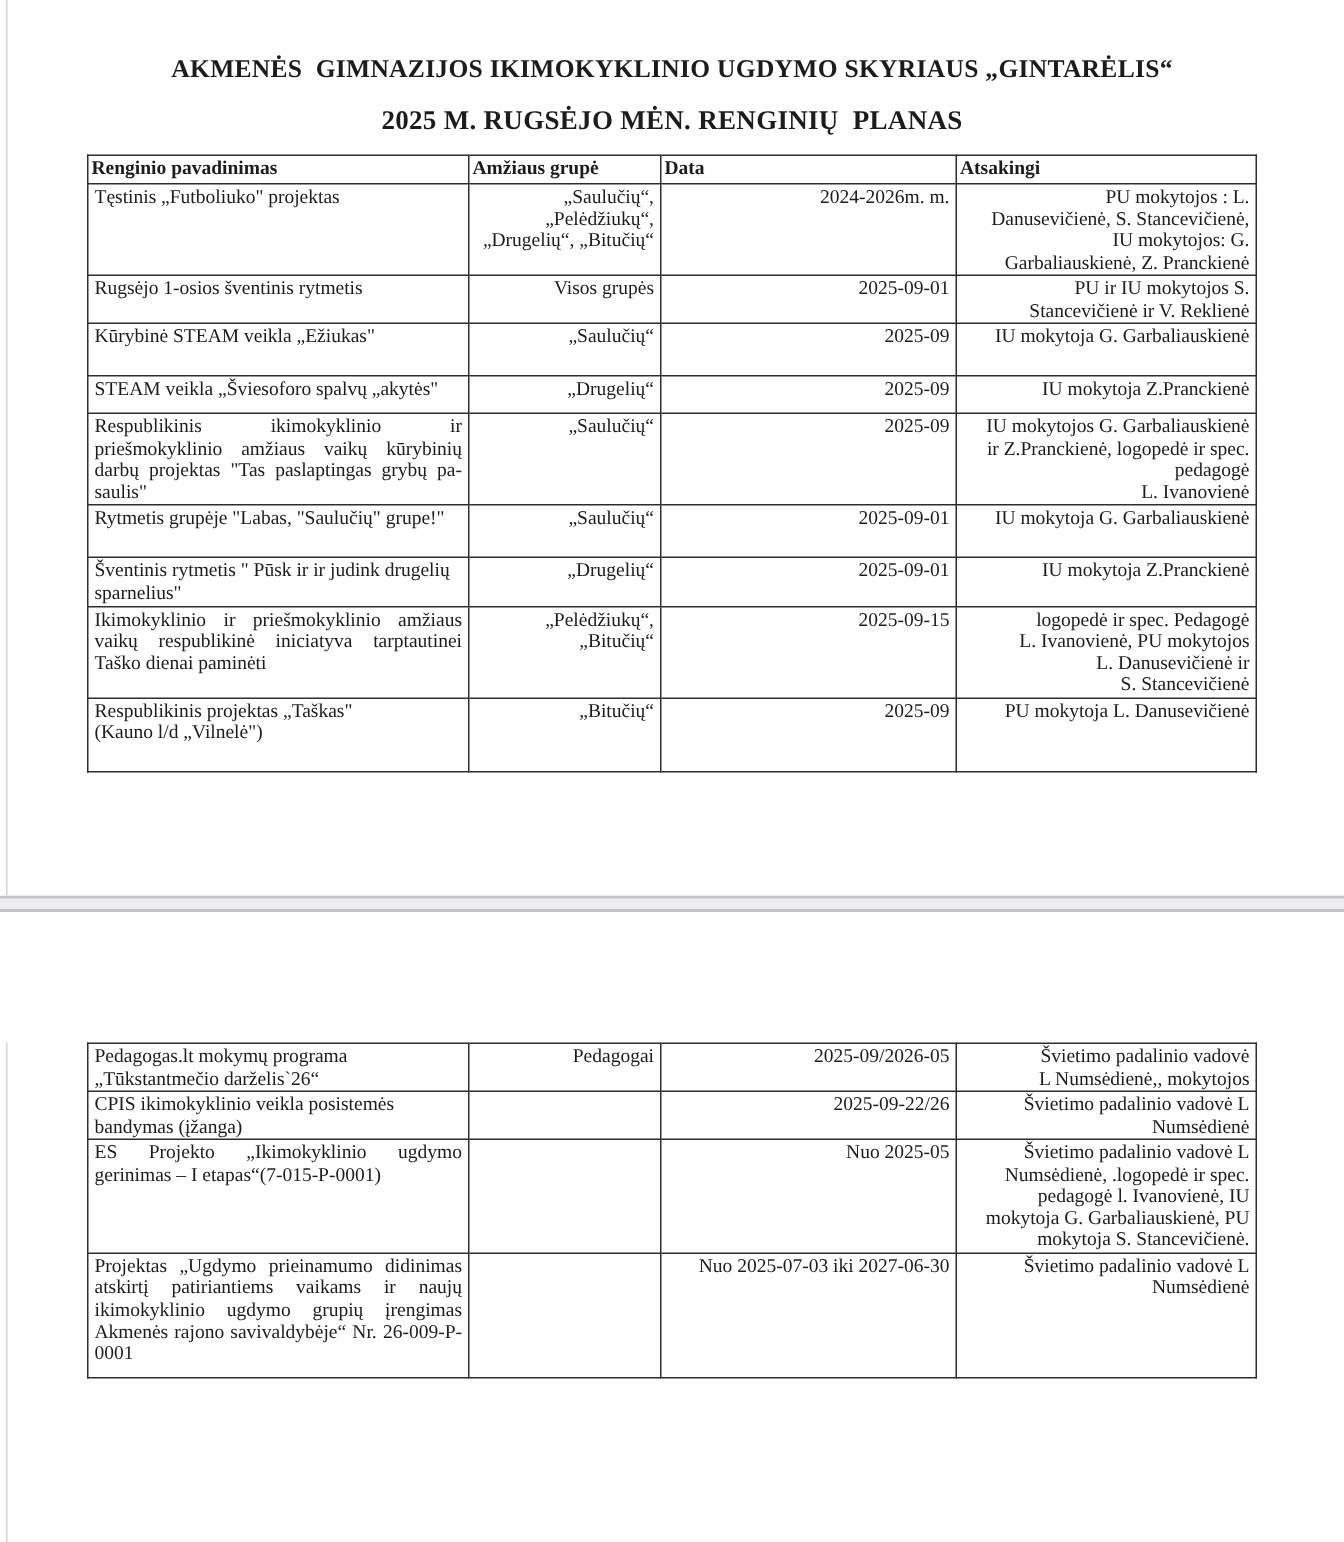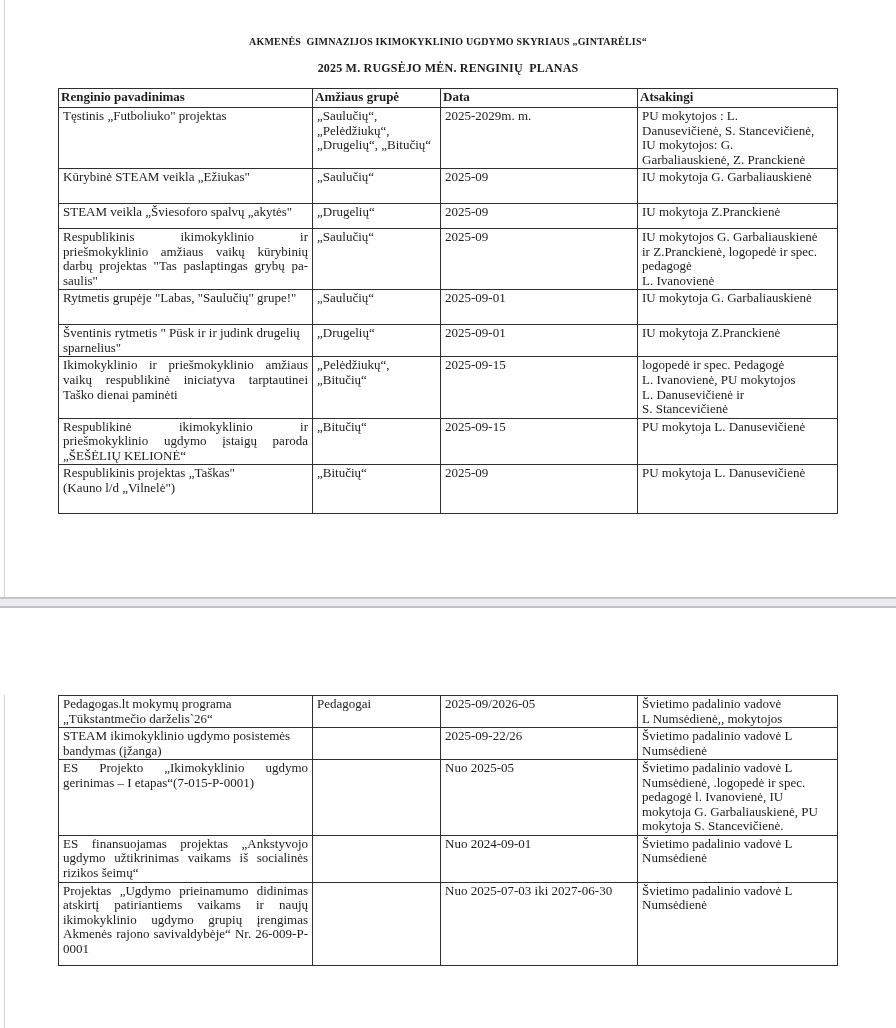--- a/index.html
+++ b/index.html
@@ -11,44 +11,44 @@
   .page{position:relative;background:#ffffff;}
   .page-edge{position:absolute;left:4px;top:0;bottom:0;width:1px;background:#d4d4d8;}
   .page1{height:597px;}
   .page2{height:420px;}
   .separator{
     height:7px;background:#ececef;
     border-top:2px solid #c3c3c9;border-bottom:2px solid #c3c3c9;
   }
   .title{
     padding-top:36px;margin:0;text-align:center;
-    font-size:10px;font-weight:bold;letter-spacing:.2px;white-space:pre-wrap;
+    font-size:17px;font-weight:bold;letter-spacing:.2px;white-space:pre-wrap;
   }
   .subtitle{
     margin:14px 0 0 0;text-align:center;
-    font-size:12px;font-weight:bold;letter-spacing:.2px;white-space:pre-wrap;
+    font-size:18px;font-weight:bold;letter-spacing:.2px;white-space:pre-wrap;
   }
   table.events{
     border-collapse:collapse;table-layout:fixed;
     width:779px;margin:12px 0 0 58px;
   }
   .page2 table.events{margin-top:87px;}
   table.events col.c1{width:254px;}
   table.events col.c2{width:128px;}
   table.events col.c3{width:197px;}
   table.events col.c4{width:200px;}
   table.events th, table.events td{
     border:1px solid #2e2e2e;
     font-size:13px;line-height:1.12;
     padding:1px 4px;vertical-align:top;
     overflow:hidden;
   }
   table.events th{font-weight:bold;text-align:left;height:16px;padding:1px 2px;}
   td.c-name{text-align:left;white-space:pre-line;}
-  td.c-group,td.c-date,td.c-resp{text-align:left;white-space:pre-line;}
+  td.c-group,td.c-date,td.c-resp{text-align:right;white-space:pre-line;}
   td.just{text-align:justify;}
   tr.h32 td{height:32px;}
   tr.h22 td{height:22px;}
   tr.h46 td{height:46px;}
   tr.h80 td{height:80px;}
   td.small{font-size:12.3px;}
 </style>
 </head>
 <body>
 
@@ -67,25 +67,32 @@
     <tbody>
         <tr>
       <th>Renginio pavadinimas</th>
       <th>Amžiaus grupė</th>
       <th>Data</th>
       <th>Atsakingi</th>
     </tr>
     <tr>
       <td class="c-name">Tęstinis „Futboliuko" projektas</td>
       <td class="c-group">„Saulučių“, „Pelėdžiukų“, „Drugelių“, „Bitučių“</td>
-      <td class="c-date">2025-2029m. m.</td>
+      <td class="c-date">2024-2026m. m.</td>
       <td class="c-resp">PU mokytojos : L.
 Danusevičienė, S. Stancevičienė,
 IU mokytojos: G.
 Garbaliauskienė, Z. Pranckienė</td>
+    </tr>
+    <tr>
+      <td class="c-name">Rugsėjo 1-osios šventinis rytmetis</td>
+      <td class="c-group">Visos grupės</td>
+      <td class="c-date">2025-09-01</td>
+      <td class="c-resp">PU ir IU mokytojos S.
+Stancevičienė ir V. Reklienė</td>
     </tr>
     <tr class="h32">
       <td class="c-name">Kūrybinė STEAM veikla „Ežiukas"</td>
       <td class="c-group">„Saulučių“</td>
       <td class="c-date">2025-09</td>
       <td class="c-resp">IU mokytoja G. Garbaliauskienė</td>
     </tr>
     <tr class="h22">
       <td class="c-name">STEAM veikla „Šviesoforo spalvų „akytės"</td>
       <td class="c-group">„Drugelių“</td>
@@ -115,26 +122,20 @@
     </tr>
     <tr>
       <td class="c-name just">Ikimokyklinio ir priešmokyklinio amžiaus vaikų respublikinė iniciatyva tarptautinei Taško dienai paminėti</td>
       <td class="c-group">„Pelėdžiukų“, „Bitučių“</td>
       <td class="c-date">2025-09-15</td>
       <td class="c-resp">logopedė ir spec. Pedagogė
 L. Ivanovienė, PU mokytojos
 L. Danusevičienė ir
 S. Stancevičienė</td>
     </tr>
-    <tr>
-      <td class="c-name just">Respublikinė ikimokyklinio ir priešmokyklinio ugdymo  įstaigų paroda „ŠEŠĖLIŲ KELIONĖ“</td>
-      <td class="c-group">„Bitučių“</td>
-      <td class="c-date">2025-09-15</td>
-      <td class="c-resp">PU mokytoja L. Danusevičienė</td>
-    </tr>
     <tr class="h46">
       <td class="c-name">Respublikinis projektas „Taškas"
 (Kauno l/d „Vilnelė")</td>
       <td class="c-group">„Bitučių“</td>
       <td class="c-date">2025-09</td>
       <td class="c-resp">PU mokytoja L. Danusevičienė</td>
     </tr>
   </tbody>
     </table>
 </div>
@@ -154,43 +155,36 @@
     <tbody>
         <tr>
       <td class="c-name">Pedagogas.lt  mokymų programa
 „Tūkstantmečio darželis`26“</td>
       <td class="c-group">Pedagogai</td>
       <td class="c-date">2025-09/2026-05</td>
       <td class="c-resp">Švietimo padalinio vadovė
 L Numsėdienė,, mokytojos</td>
     </tr>
     <tr>
-      <td class="c-name">STEAM ikimokyklinio ugdymo posistemės bandymas (įžanga)</td>
+      <td class="c-name">CPIS ikimokyklinio veikla posistemės bandymas (įžanga)</td>
       <td class="c-group"></td>
       <td class="c-date">2025-09-22/26</td>
       <td class="c-resp">Švietimo padalinio vadovė L
 Numsėdienė</td>
     </tr>
     <tr>
       <td class="c-name just">ES Projekto „Ikimokyklinio ugdymo gerinimas – I etapas“(7-015-P-0001)</td>
       <td class="c-group"></td>
       <td class="c-date">Nuo 2025-05</td>
       <td class="c-resp">Švietimo padalinio vadovė L
 Numsėdienė, .logopedė ir spec.
 pedagogė l. Ivanovienė, IU
 mokytoja G. Garbaliauskienė, PU
 mokytoja S. Stancevičienė.</td>
     </tr>
-    <tr>
-      <td class="c-name just">ES finansuojamas projektas „Ankstyvojo ugdymo užtikrinimas vaikams iš socialinės rizikos šeimų“</td>
-      <td class="c-group"></td>
-      <td class="c-date">Nuo 2024-09-01</td>
-      <td class="c-resp">Švietimo padalinio vadovė L
-Numsėdienė</td>
-    </tr>
     <tr class="h80">
       <td class="c-name just">Projektas „Ugdymo prieinamumo didinimas atskirtį patiriantiems vaikams ir naujų ikimokyklinio ugdymo grupių įrengimas Akmenės rajono savivaldybėje“ Nr. 26-009-P-0001</td>
       <td class="c-group"></td>
       <td class="c-date small">Nuo 2025-07-03 iki 2027-06-30</td>
       <td class="c-resp">Švietimo padalinio vadovė L
 Numsėdienė</td>
     </tr>
   </tbody>
     </table>
 </div>

